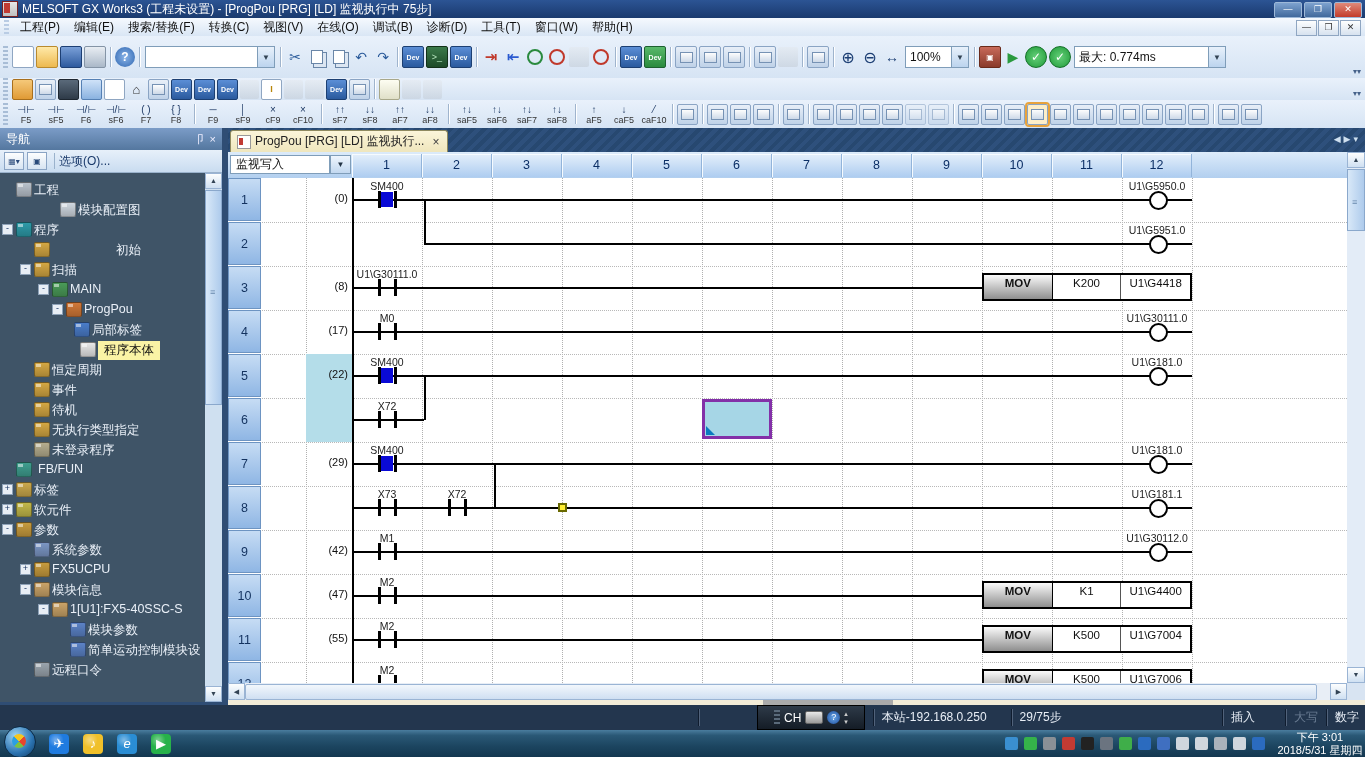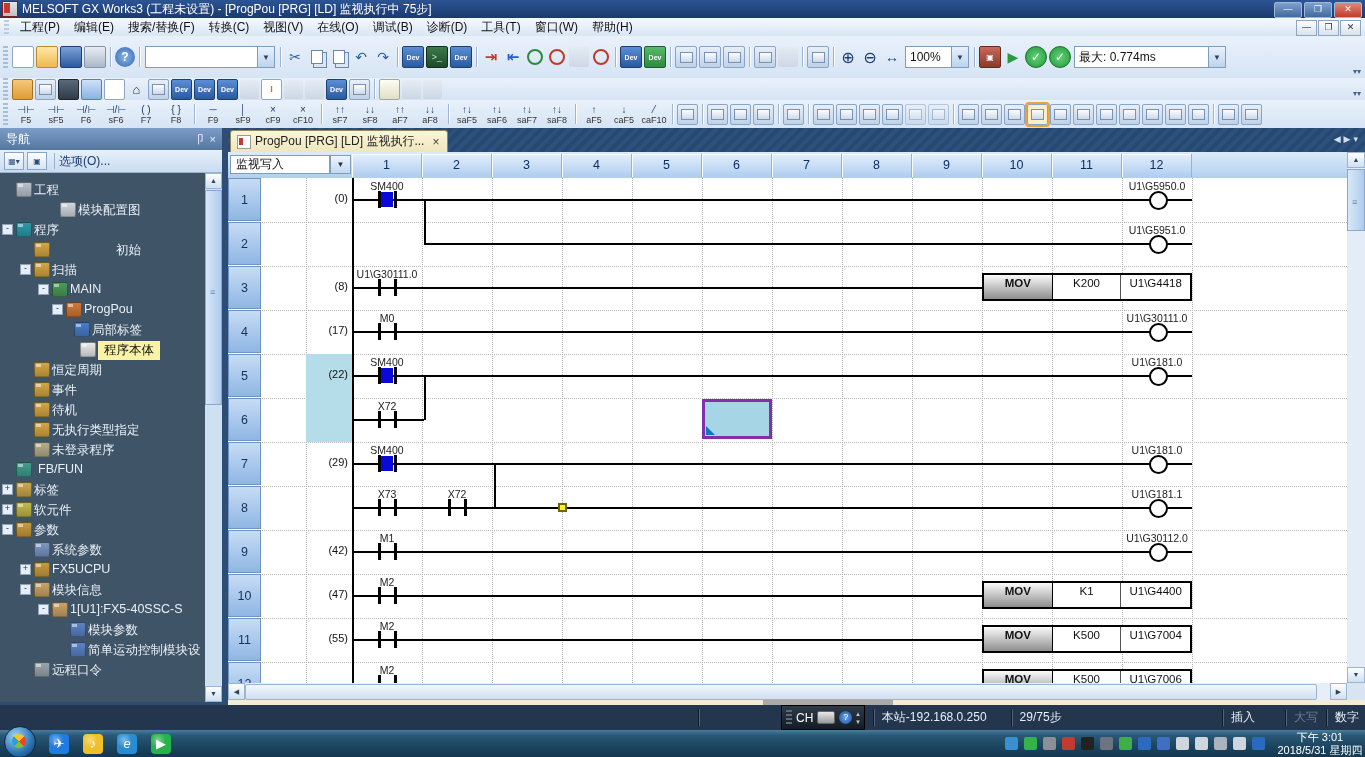--- a/index.html
+++ b/index.html
@@ -145,21 +145,21 @@
   #hscroll .hthumb{position:absolute;left:17px;top:1px;height:14px;width:1070px;background:linear-gradient(#f2f7fc,#cfdff2);border:1px solid #9ab4d4;border-radius:2px;}
   #corner{position:absolute;left:1119px;top:555px;width:18px;height:17px;background:#d8e4f2;}
   #bottomstrip{position:absolute;left:0;top:572px;width:1137px;height:5px;background:#f2ecd8;}
   #bottomstrip .seg{position:absolute;left:535px;width:130px;height:5px;background:#aaa;}
   
   #statusbar{position:absolute;left:0;top:705px;width:1365px;height:25px;background:#23364e;color:#e8eef6;display:flex;align-items:center;font-size:12px;}
   .ssep{width:1px;height:17px;background:#0f1c2e;box-shadow:1px 0 0 #51627a;margin:0 8px;}
   .scell{white-space:nowrap;}
   .scell.dim{color:#6a7c92;}
   #langbar{display:flex;align-items:center;height:23px;background:linear-gradient(#2e3a48,#141c26);
-    border:1px solid #000;padding:0 4px;margin-left:24px;color:#fff;gap:4px;}
+    border:1px solid #000;padding:0 16px;margin-left:0;color:#fff;gap:4px;}
   #langbar .lgrip{width:6px;height:16px;background:repeating-linear-gradient(#5a6a7a 0 2px,transparent 2px 4px);}
   #langbar .kbd{width:16px;height:11px;background:linear-gradient(#e8e8e8,#9a9a9a);border:1px solid #666;border-radius:2px;}
   #langbar .qm{width:13px;height:13px;border-radius:50%;background:radial-gradient(#6aa8e8,#1a4a9a);
     color:#fff;font-size:9px;text-align:center;line-height:13px;}
   #langbar .la{font-size:7px;color:#ccc;}
   
   #taskbar{position:absolute;left:0;top:730px;width:1365px;height:27px;
     background:linear-gradient(#4a7d9e,#2a5876 20%,#1c4560 60%,#133750);display:flex;align-items:center;}
   #orb{width:30px;height:30px;margin:-3px 6px 0 4px;border-radius:50%;
     background:radial-gradient(circle at 35% 30%,#9ed4f5,#2a72b0 60%,#123a5e);border:1px solid #0c2a44;position:relative;}

